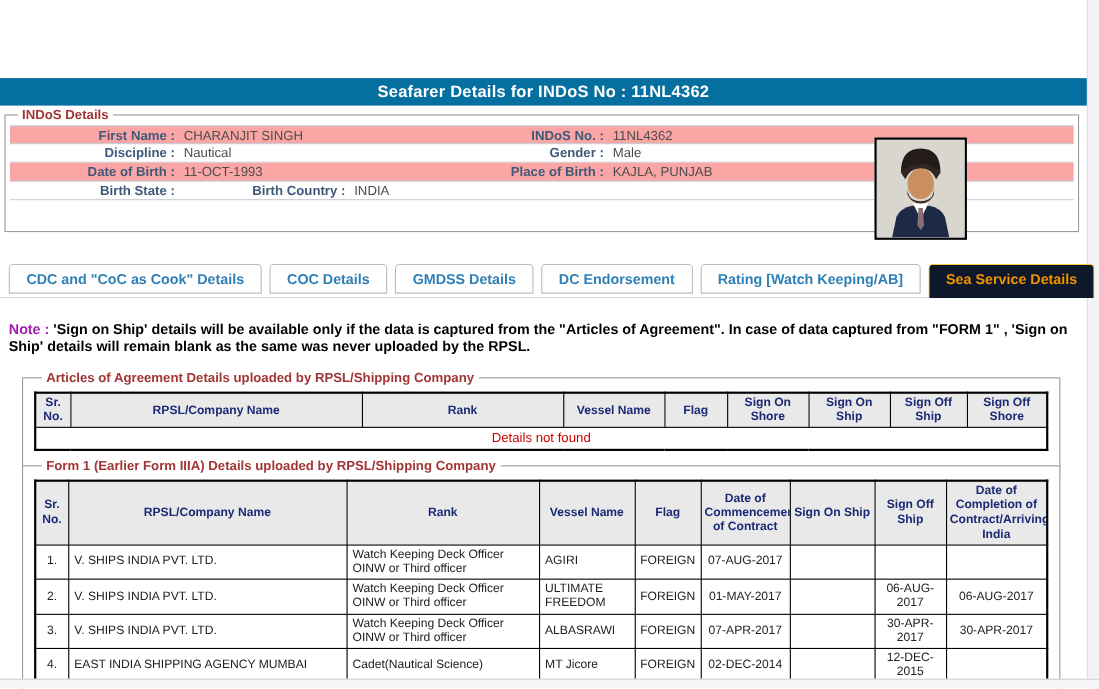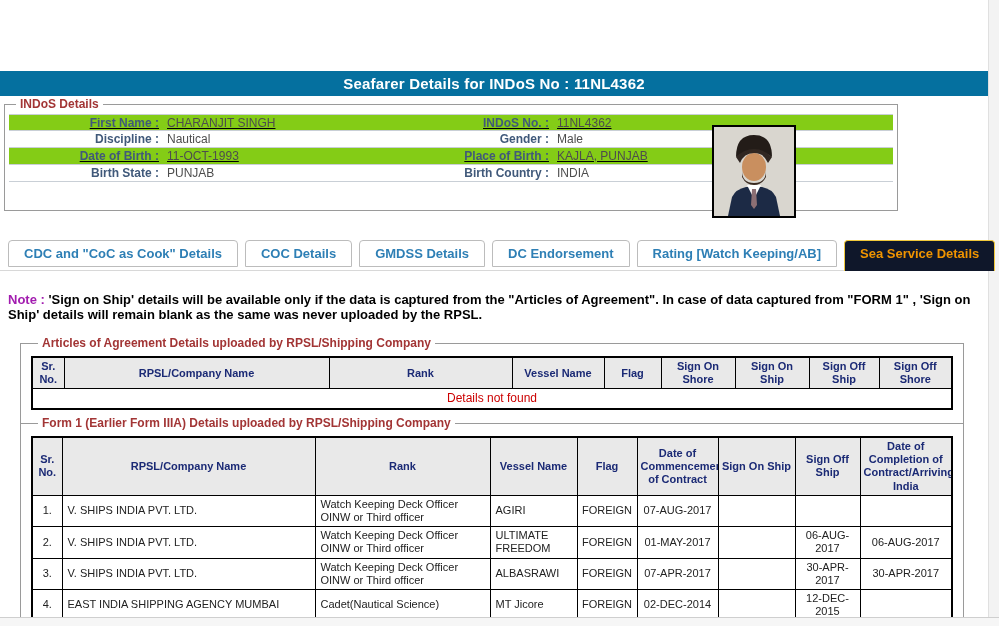--- a/index.html
+++ b/index.html
@@ -9,26 +9,26 @@
   .gutter { position: absolute; top: 0; right: 0; width: 11px; height: 626px;
     background: #f3f3f3; border-left: 1px solid #e0e0e0; }
 
   .title-bar { position: absolute; top: 71px; left: 0; width: 988px; height: 25px;
     background: #05709f; color: #fff; font-weight: bold; font-size: 15px;
     text-align: center; line-height: 25px; letter-spacing: .2px; }
 
   fieldset { border: 1px solid #9a9a9a; background: #fff; }
   legend { font-size: 12px; font-weight: bold; color: #a23535; padding: 0 4px; margin-left: 7px; }
 
-  .indos-fs { position: absolute; top: 97px; left: 4px; width: 894px; height: 114px; padding: 2px 4px 0 4px; }
+  .indos-fs { position: absolute; top: 97px; left: 4px; width: 977px; height: 114px; padding: 2px 4px 0 4px; }
   .indos-grid { margin-top: 1px; }
   .indos-row { display: flex; height: 17px; line-height: 16px; font-size: 12px;
     border-bottom: 1px solid #c9cfd6; }
   .indos-row:first-child { border-top: 1px solid #c9cfd6; }
-  .indos-row.stripe { background: #84cc16; text-decoration: underline; }
+  .indos-row.stripe { background: #fca5a5; }
   .lbl { font-weight: bold; color: #40597a; text-align: right; }
   .val { color: #4d4d4d; padding-left: 8px; }
   .l1 { width: 150px; } .v1 { width: 235px; } .l2 { width: 155px; } .v2 { flex: 1; }
 
   .photo { position: absolute; top: 14px; right: 101px; width: 84px; height: 93px;
     border: 2px solid #000; background: #d9d6cf; }
   .photo svg { display: block; width: 100%; height: 100%; }
 
   .tabs { position: absolute; top: 240px; left: 0; width: 988px; height: 31px;
     padding-left: 8px; display: flex; align-items: flex-start; gap: 7px;
@@ -84,21 +84,20 @@
         <span class="val v2">Male</span>
       </div>
       <div class="indos-row stripe">
         <span class="lbl l1">Date of Birth :</span>
         <span class="val v1">11-OCT-1993</span>
         <span class="lbl l2">Place of Birth :</span>
         <span class="val v2">KAJLA, PUNJAB</span>
       </div>
       <div class="indos-row">
         <span class="lbl l1">Birth State :</span>
-        <span class="val v1">PUNJAB</span>
         <span class="lbl l2">Birth Country :</span>
         <span class="val v2">INDIA</span>
       </div>
     </div>
   <div class="photo">
     <svg viewBox="0 0 80 89">
       <rect x="0" y="0" width="80" height="89" fill="#d9d6cf"></rect>
       <path d="M14 89 L18 70 Q22 62 32 60 L48 60 Q58 62 62 70 L66 89 Z" fill="#1c2a45"></path>
       <path d="M33 58 L40 72 L47 58 Z" fill="#ffffff"></path>
       <path d="M38 62 L42 62 L43 78 L40 82 L37 78 Z" fill="#8c6f74"></path>

